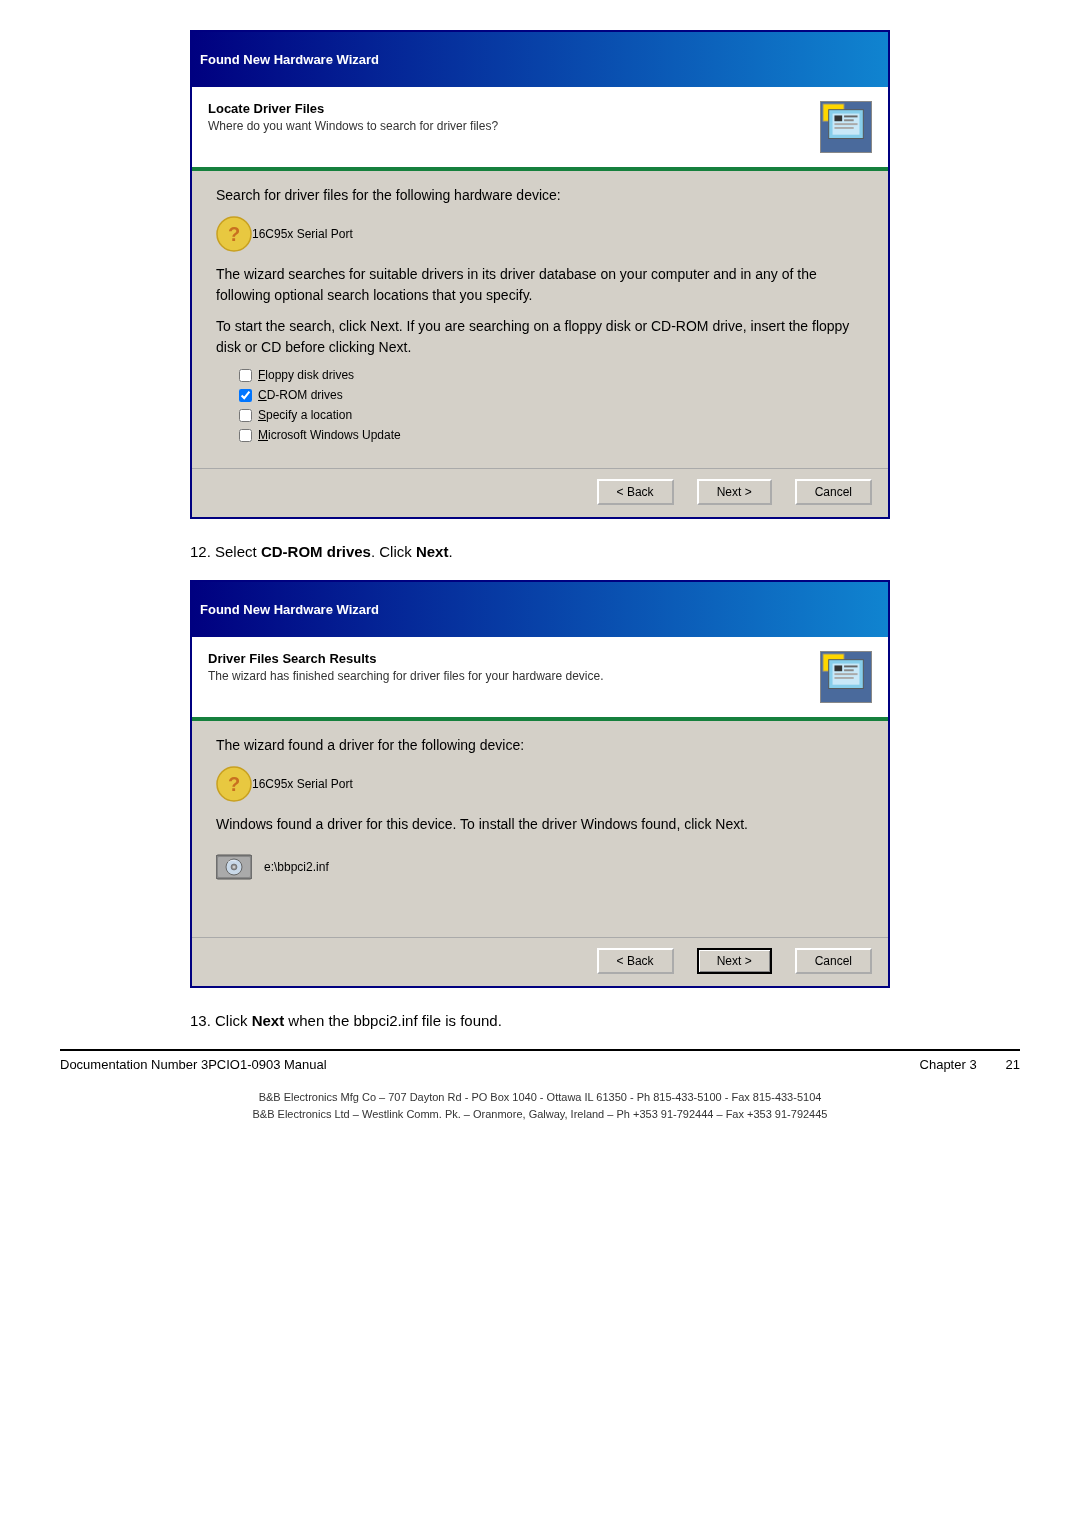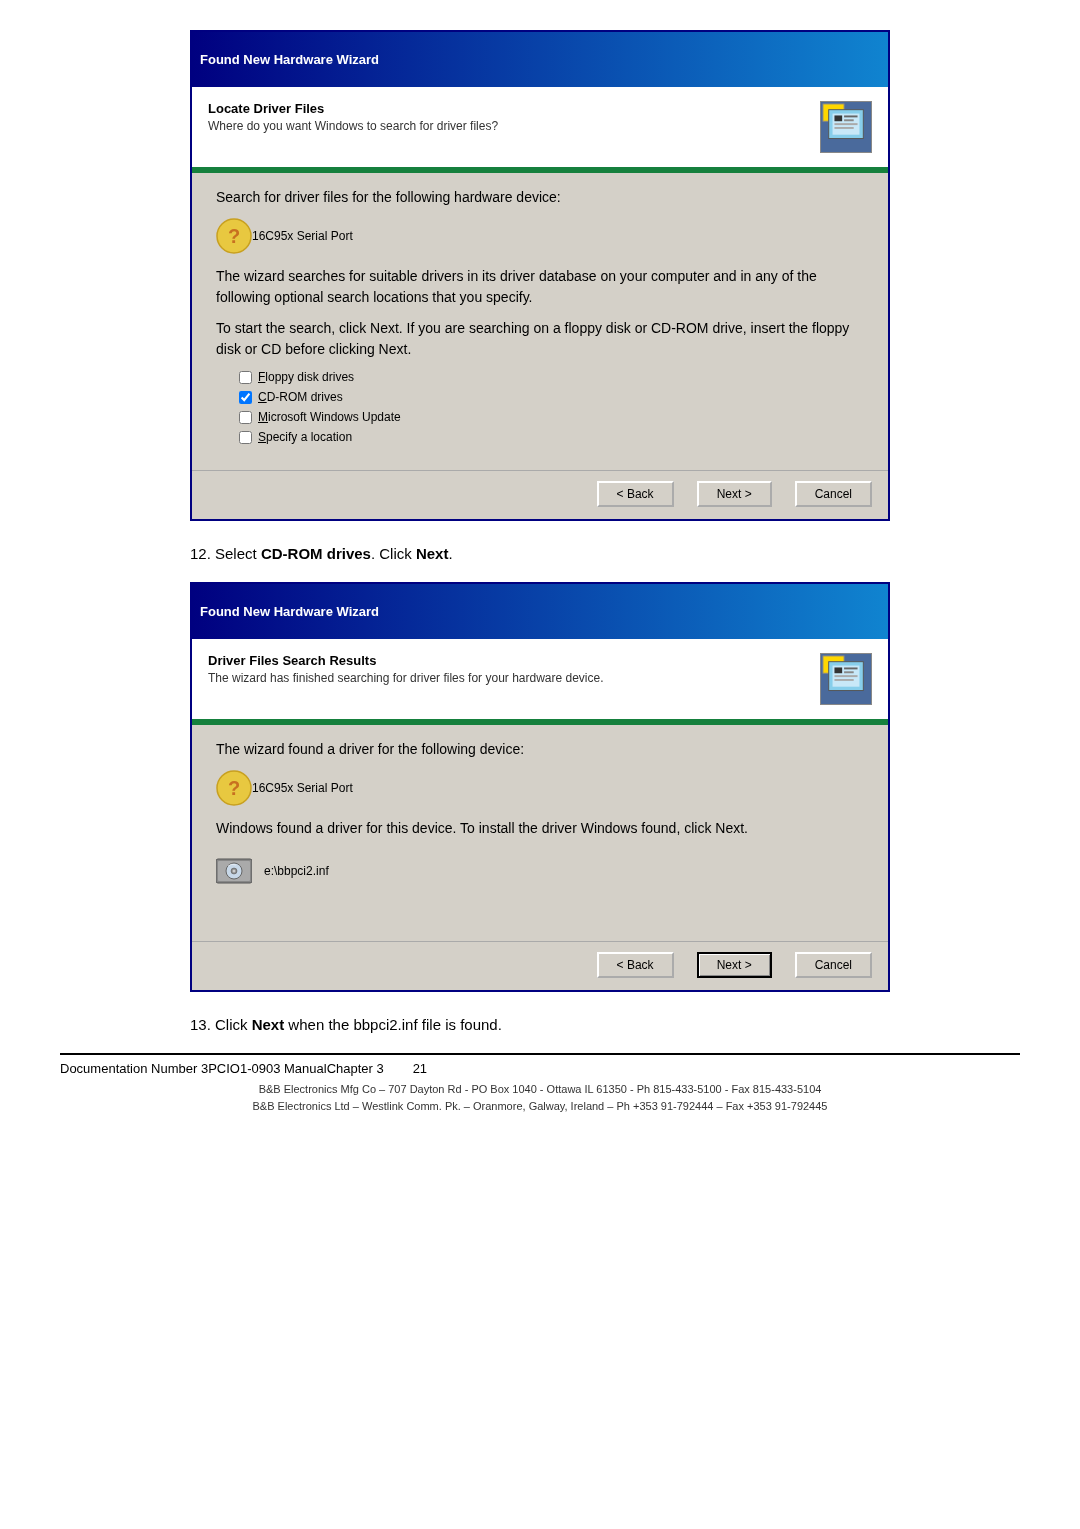--- a/index.html
+++ b/index.html
@@ -34,21 +34,21 @@
     .dialog-content {
       padding: 0;
     }
 
     .dialog-header {
       background: white;
       padding: 14px 16px 14px 16px;
       display: flex;
       justify-content: space-between;
       align-items: flex-start;
-      border-bottom: 6px solid #15803d;
+      border-bottom: 4px solid #15803d;
     }
 
     .dialog-header-text h2 {
       font-size: 13px;
       font-weight: bold;
       margin-bottom: 3px;
     }
 
     .dialog-header-text p {
       font-size: 12px;
@@ -181,22 +181,23 @@
     
     .doc-footer {
       border-top: 2px solid #000;
       padding-top: 6px;
       margin-top: 20px;
       text-align: left;
     }
 
     .doc-footer-main {
       display: flex;
+      justify-content: space-between;
       font-size: 13px;
-      margin-bottom: 5px;
+      margin-bottom: 17px;
     }
 
     .doc-footer-address {
       font-size: 11px;
       text-align: center;
       color: #333;
       line-height: 1.5;
     }
   </style>
 </head>
@@ -242,26 +243,26 @@
       <div class="checkbox-group">
         <div class="checkbox-item">
           <input type="checkbox" id="floppy" style="">
           <label for="floppy" class="checkbox-label-text"><u>F</u>loppy disk drives</label>
         </div>
         <div class="checkbox-item">
           <input type="checkbox" id="cdrom" checked="" style="">
           <label for="cdrom" class="checkbox-label-text"><u>C</u>D-ROM drives</label>
         </div>
         <div class="checkbox-item">
+          <input type="checkbox" id="specify" style="">
+          <label for="specify" class="checkbox-label-text"><u>S</u>pecify a location</label>
+        </div>
+        <div class="checkbox-item">
           <input type="checkbox" id="msupdate" style="">
           <label for="msupdate" class="checkbox-label-text"><u>M</u>icrosoft Windows Update</label>
-        </div>
-        <div class="checkbox-item">
-          <input type="checkbox" id="specify" style="">
-          <label for="specify" class="checkbox-label-text"><u>S</u>pecify a location</label>
         </div>
       </div>
     </div>
     <div class="dialog-footer">
       <button class="win-button">&lt; Back</button>
       <button class="win-button">Next &gt;</button>
       <button class="win-button">Cancel</button>
     </div>
   </div>
 </div>

